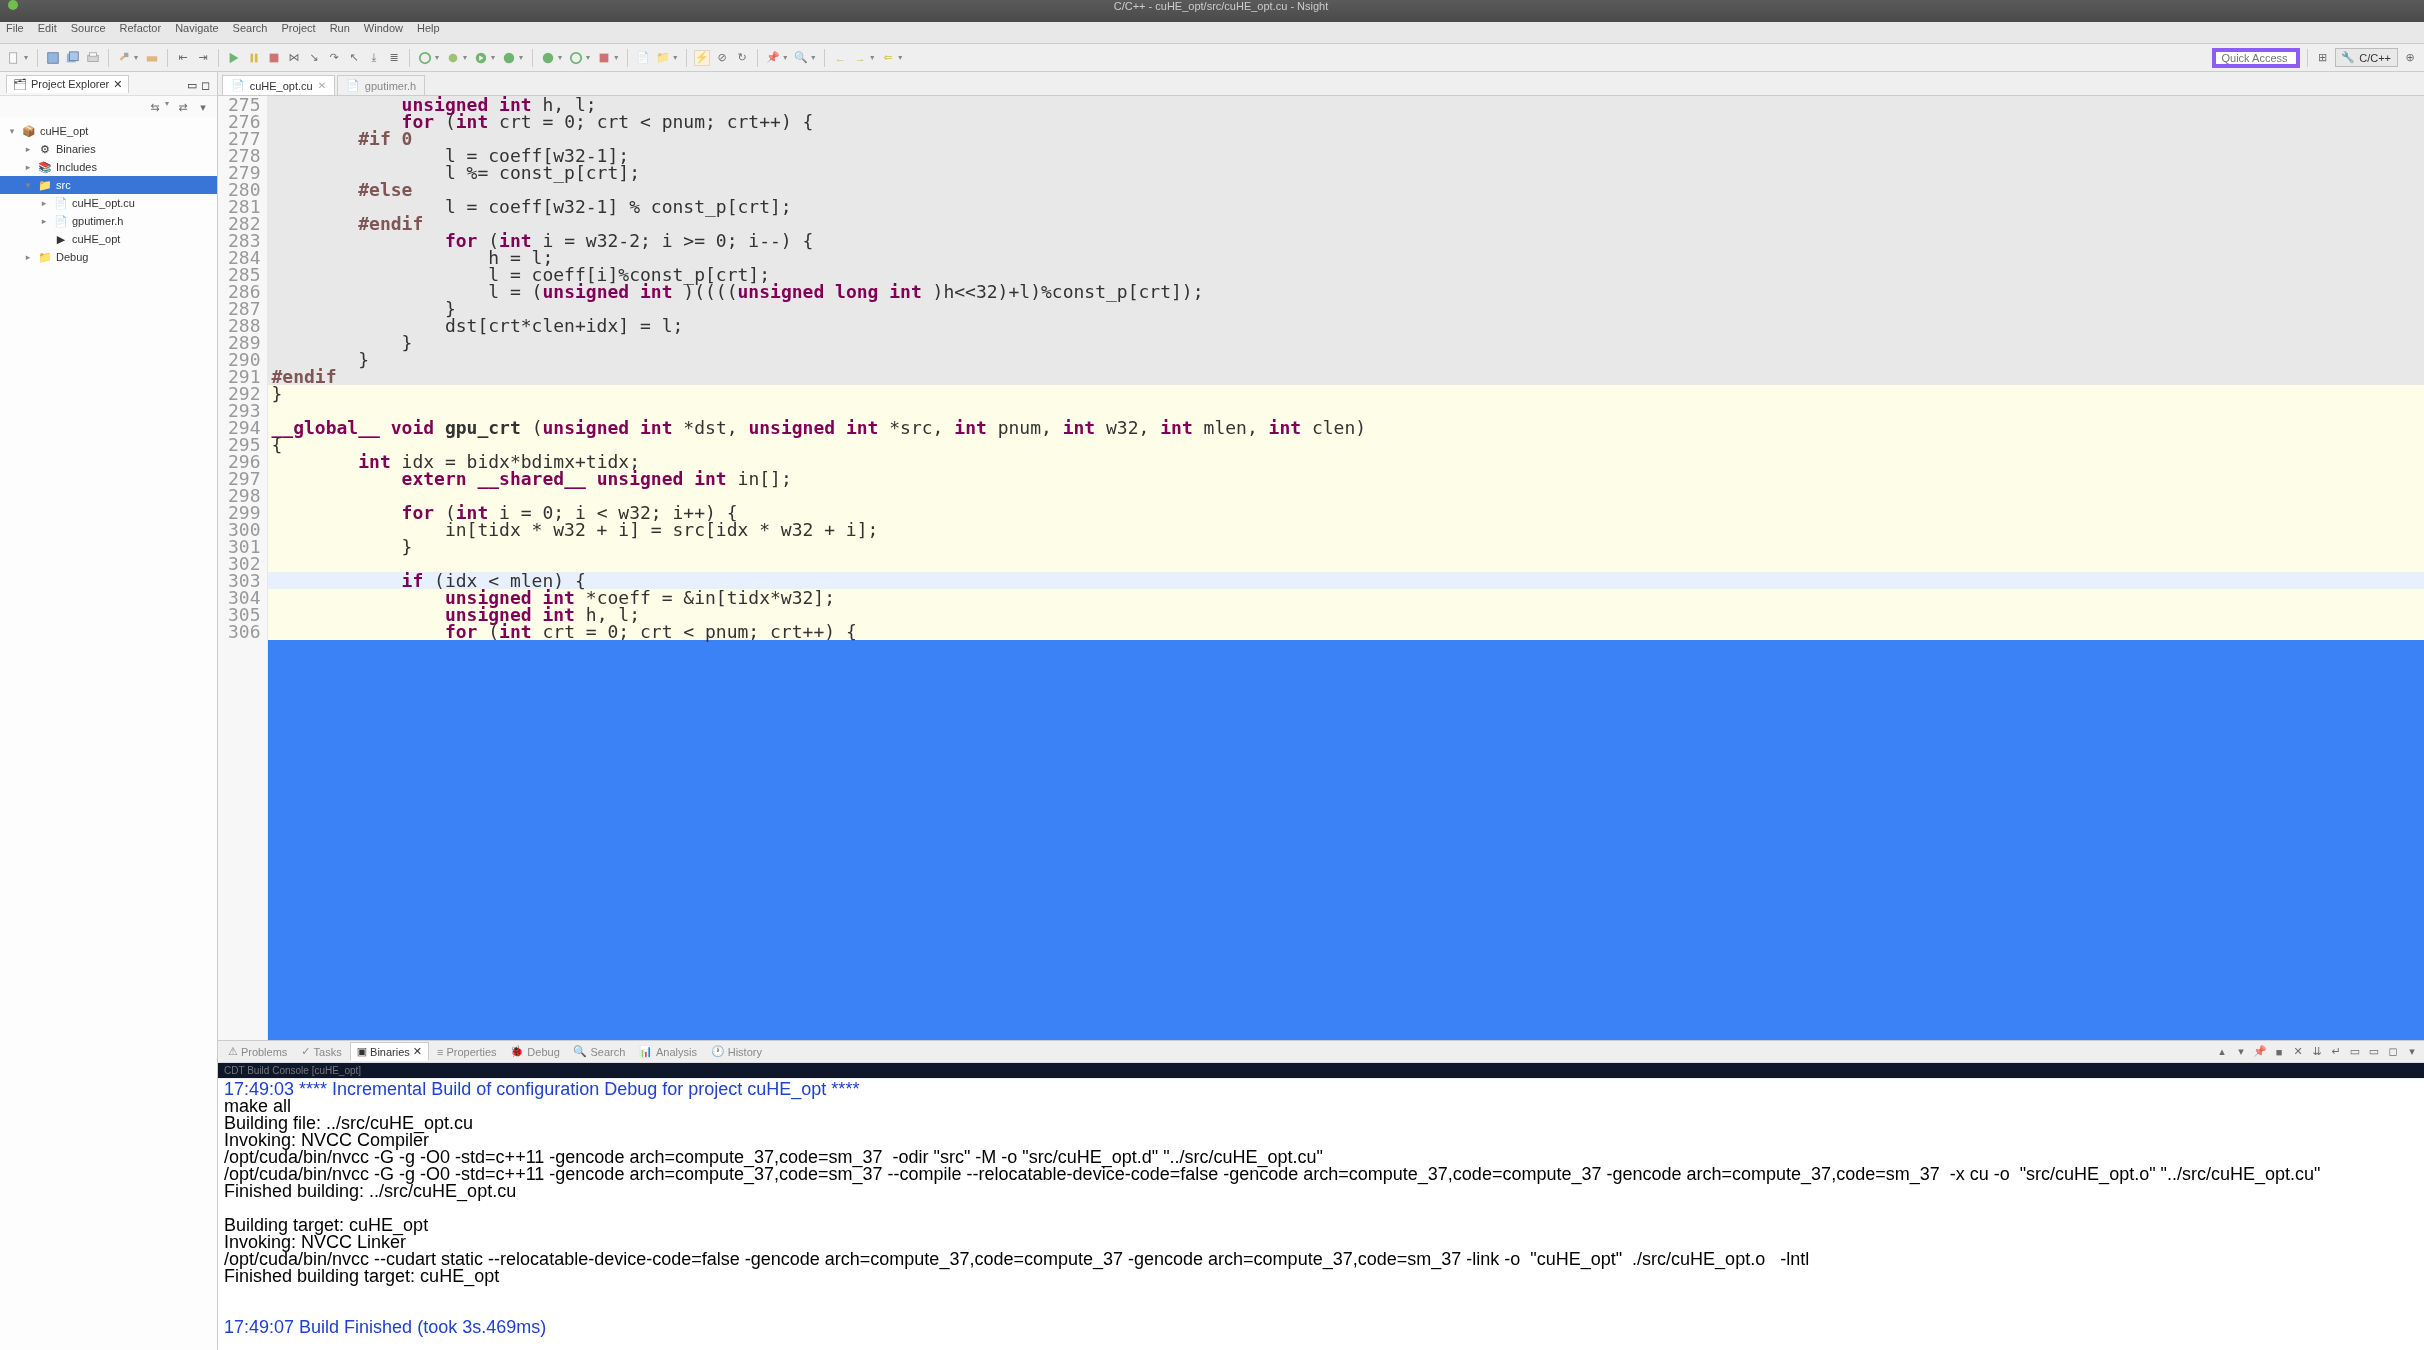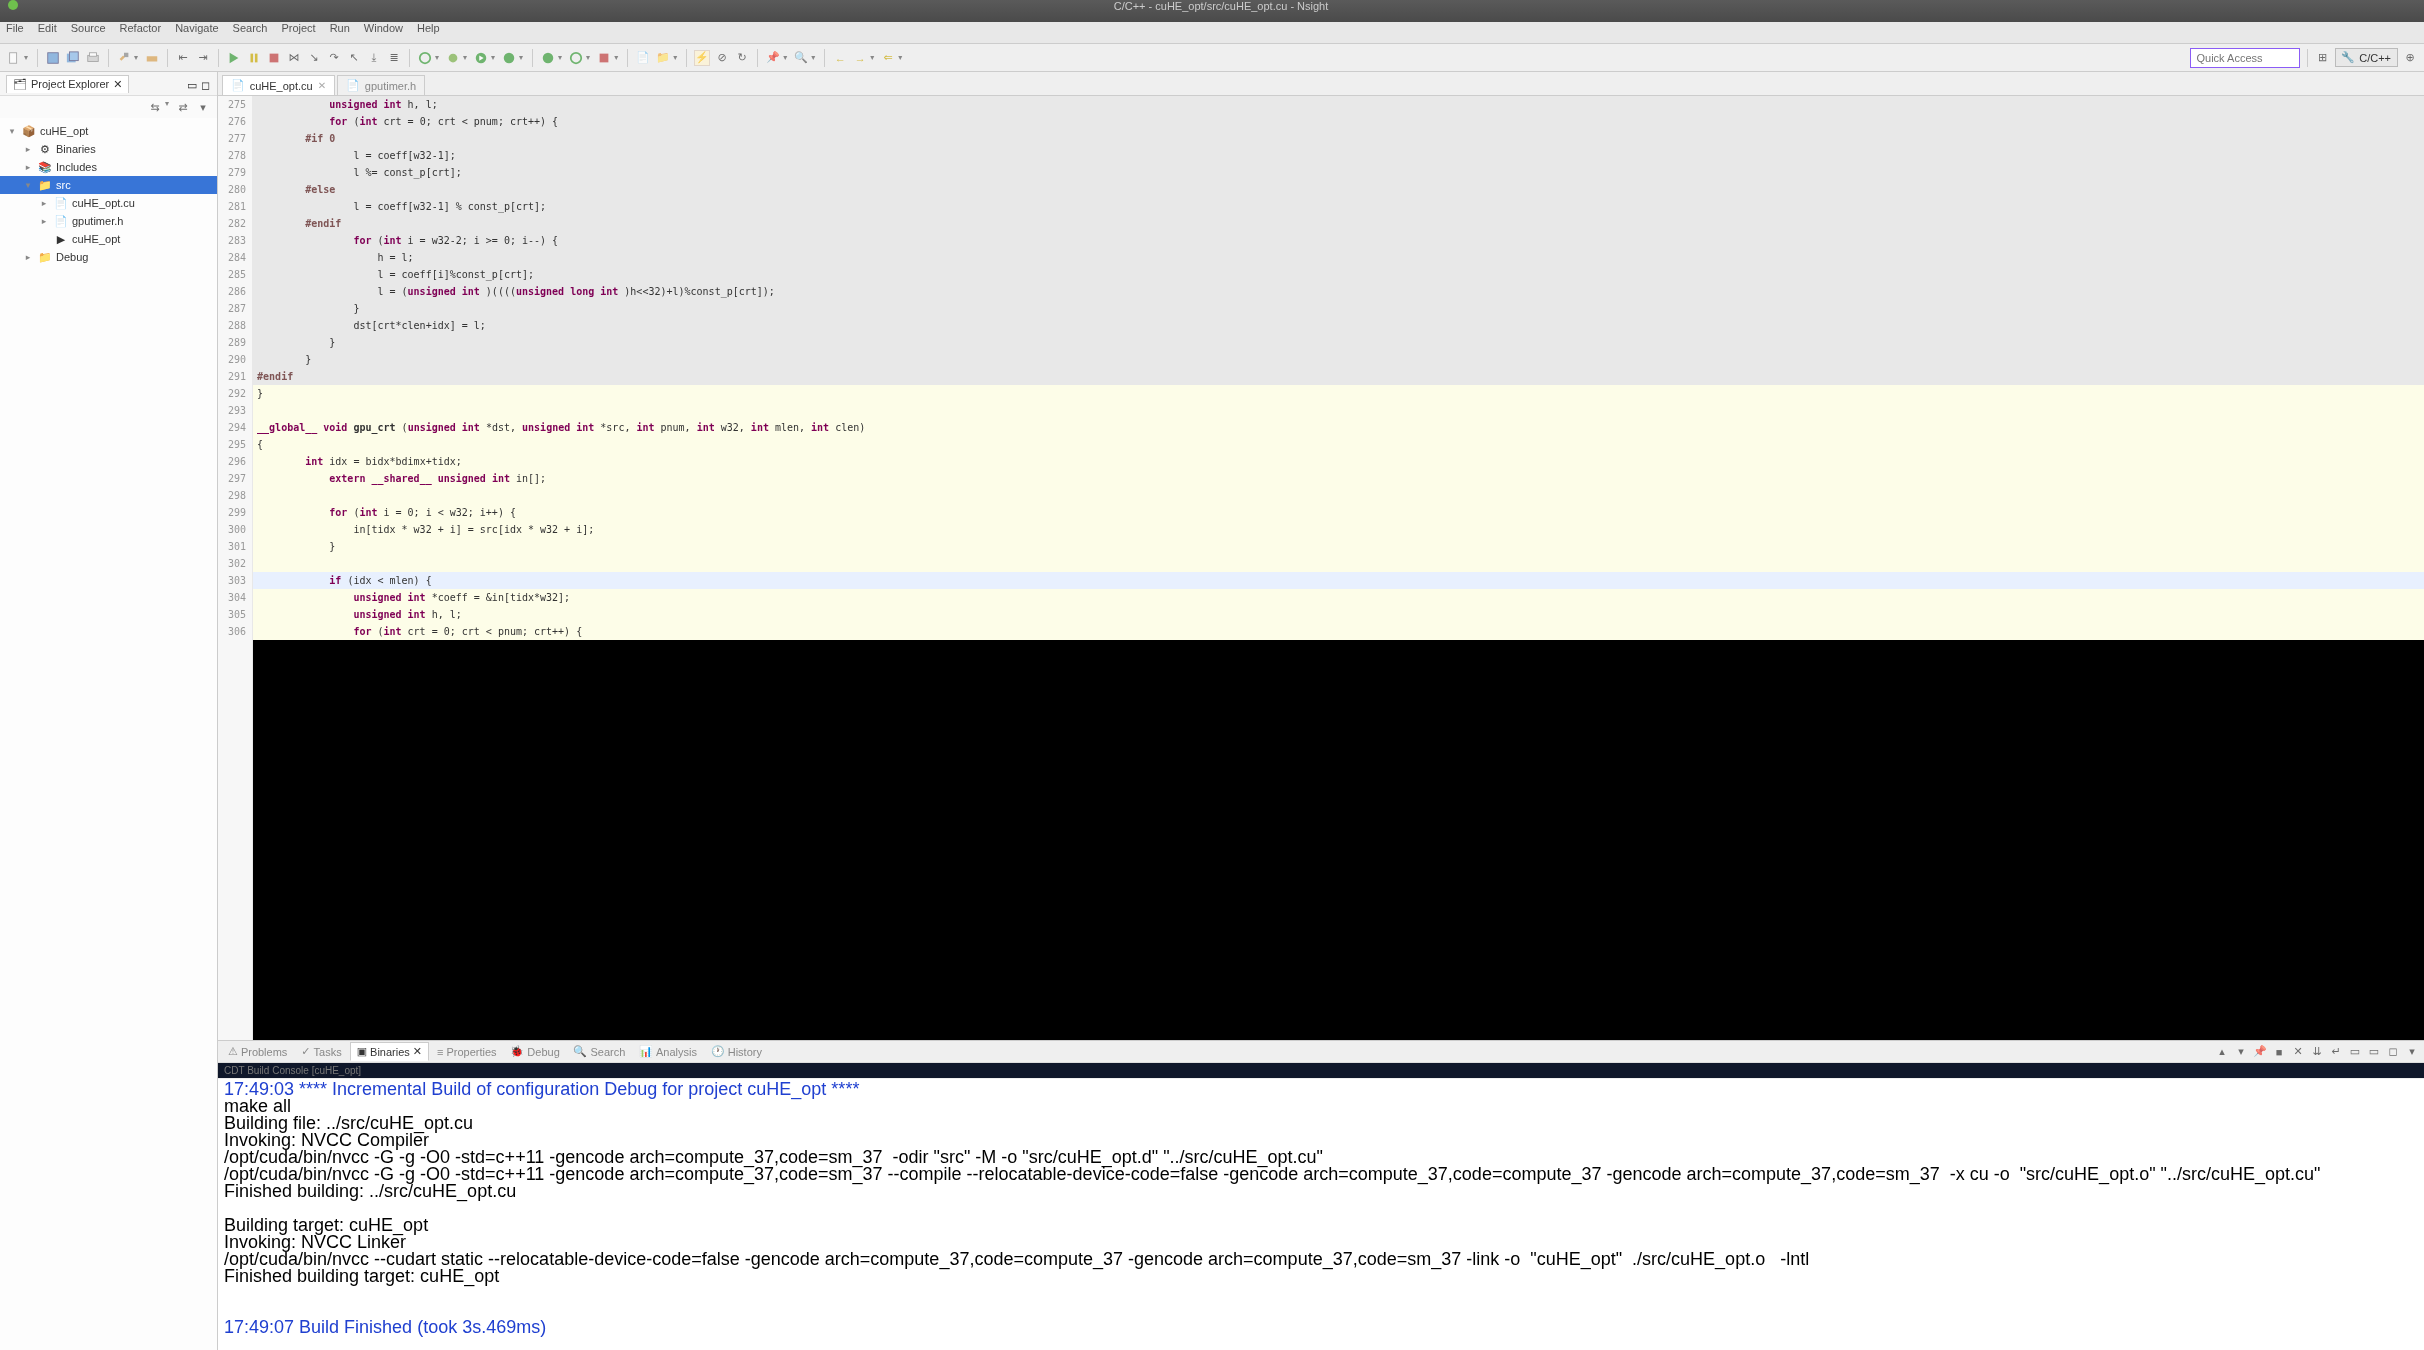--- a/index.html
+++ b/index.html
@@ -8,38 +8,38 @@
 .titlebar .grn { width: 10px; height: 10px; background: #6fbf4d; border-radius: 50%; margin-right: 8px; }
 .titlebar .ttl { flex: 1; text-align: center; color: #ccc; }
 .menubar { background: #e8e8e8; height: 22px; display: flex; padding: 0 6px; gap: 14px; border-bottom: 1px solid #ccc; }
 .menubar span { color: #555; cursor: default; }
 .toolbar { background: #efefef; height: 28px; display: flex; align-items: center; padding: 0 6px; gap: 4px; border-bottom: 1px solid #ccc; }
 .tbtn { width: 16px; height: 16px; display: inline-flex; align-items: center; justify-content: center; opacity: .7; }
 .tbtn svg { width: 14px; height: 14px; }
 .tsep { width: 1px; height: 18px; background: #ccc; margin: 0 3px; }
 .tdrop { font-size: 8px; color: #888; margin-left: -2px; margin-right: 2px; }
 .spacer { flex: 1; }
-.quick { border: 1px solid #8b5cf6; background: #fff; padding: 2px 6px; color: #aaa; width: 110px; height: 20px; font-size: 11px; }
+.quick { border: 4px solid #8b5cf6; background: #fff; padding: 2px 6px; color: #aaa; width: 88px; height: 20px; font-size: 11px; }
 .persp { border: 1px solid #bbb; background: #e8e8e8; padding: 2px 6px; display: flex; align-items: center; gap: 4px; font-size: 11px; }
 .main { display: flex; height: calc(100vh - 72px); }
 .sidebar { width: 218px; background: #fdfdfd; border-right: 1px solid #ccc; display: flex; flex-direction: column; }
 .sbhdr { height: 24px; display: flex; align-items: center; padding: 0 6px; background: #f5f5f5; border-bottom: 1px solid #ddd; gap: 4px; }
 .sbhdr .tab { background: #fff; border: 1px solid #ccc; border-bottom: none; padding: 2px 6px; display: flex; align-items: center; gap: 4px; font-size: 11px; }
 .sbctrl { display: flex; gap: 4px; padding: 3px 6px; justify-content: flex-end; background: #fafafa; }
 .tree { padding: 4px 0; font-size: 11px; overflow: auto; flex: 1; }
 .tnode { display: flex; align-items: center; padding: 2px 4px; gap: 4px; white-space: nowrap; }
 .tnode.sel { background: #3875d7; color: #fff; }
 .tw { width: 12px; text-align: center; color: #888; font-size: 9px; }
 .ticon { width: 14px; height: 14px; display: inline-flex; align-items: center; justify-content: center; }
 .content { flex: 1; display: flex; flex-direction: column; min-width: 0; }
 .edtabs { height: 24px; background: #efefef; display: flex; align-items: flex-end; padding: 0 4px; border-bottom: 1px solid #ccc; }
 .edtab { background: #fff; border: 1px solid #ccc; border-bottom: none; padding: 3px 8px; display: flex; align-items: center; gap: 5px; font-size: 11px; margin-right: 2px; }
 .edtab.inactive { background: #f0f0f0; color: #888; }
 .edtab .x { color: #aaa; font-size: 10px; }
-.editor { flex: 1; display: flex; background: #000000; font-family: "Consolas","Monaco",monospace; font-size: 10px; overflow: auto; min-height: 0; }
+.editor { flex: 1; display: flex; background: #3b82f6; font-family: "Consolas","Monaco",monospace; font-size: 18px; overflow: auto; min-height: 0; }
 .gutter { background: #f7f7f7; color: #999; text-align: right; padding: 0 6px 0 10px; user-select: none; border-right: 1px solid #e8e8e8; }
 .gutter div { height: 17px; line-height: 17px; }
 .code { flex: 1; white-space: pre; line-height: 17px; }
 .code .ln { height: 17px; padding-left: 4px; }
 .gray { background: #e8e8e8; }
 .yel { background: #fdfde8; }
 .hl { background: #e8f0fe; }
 .kw { color: #7f0055; font-weight: bold; }
 .pp { color: #7f5555; font-weight: bold; }
 .fn { font-weight: bold; }

